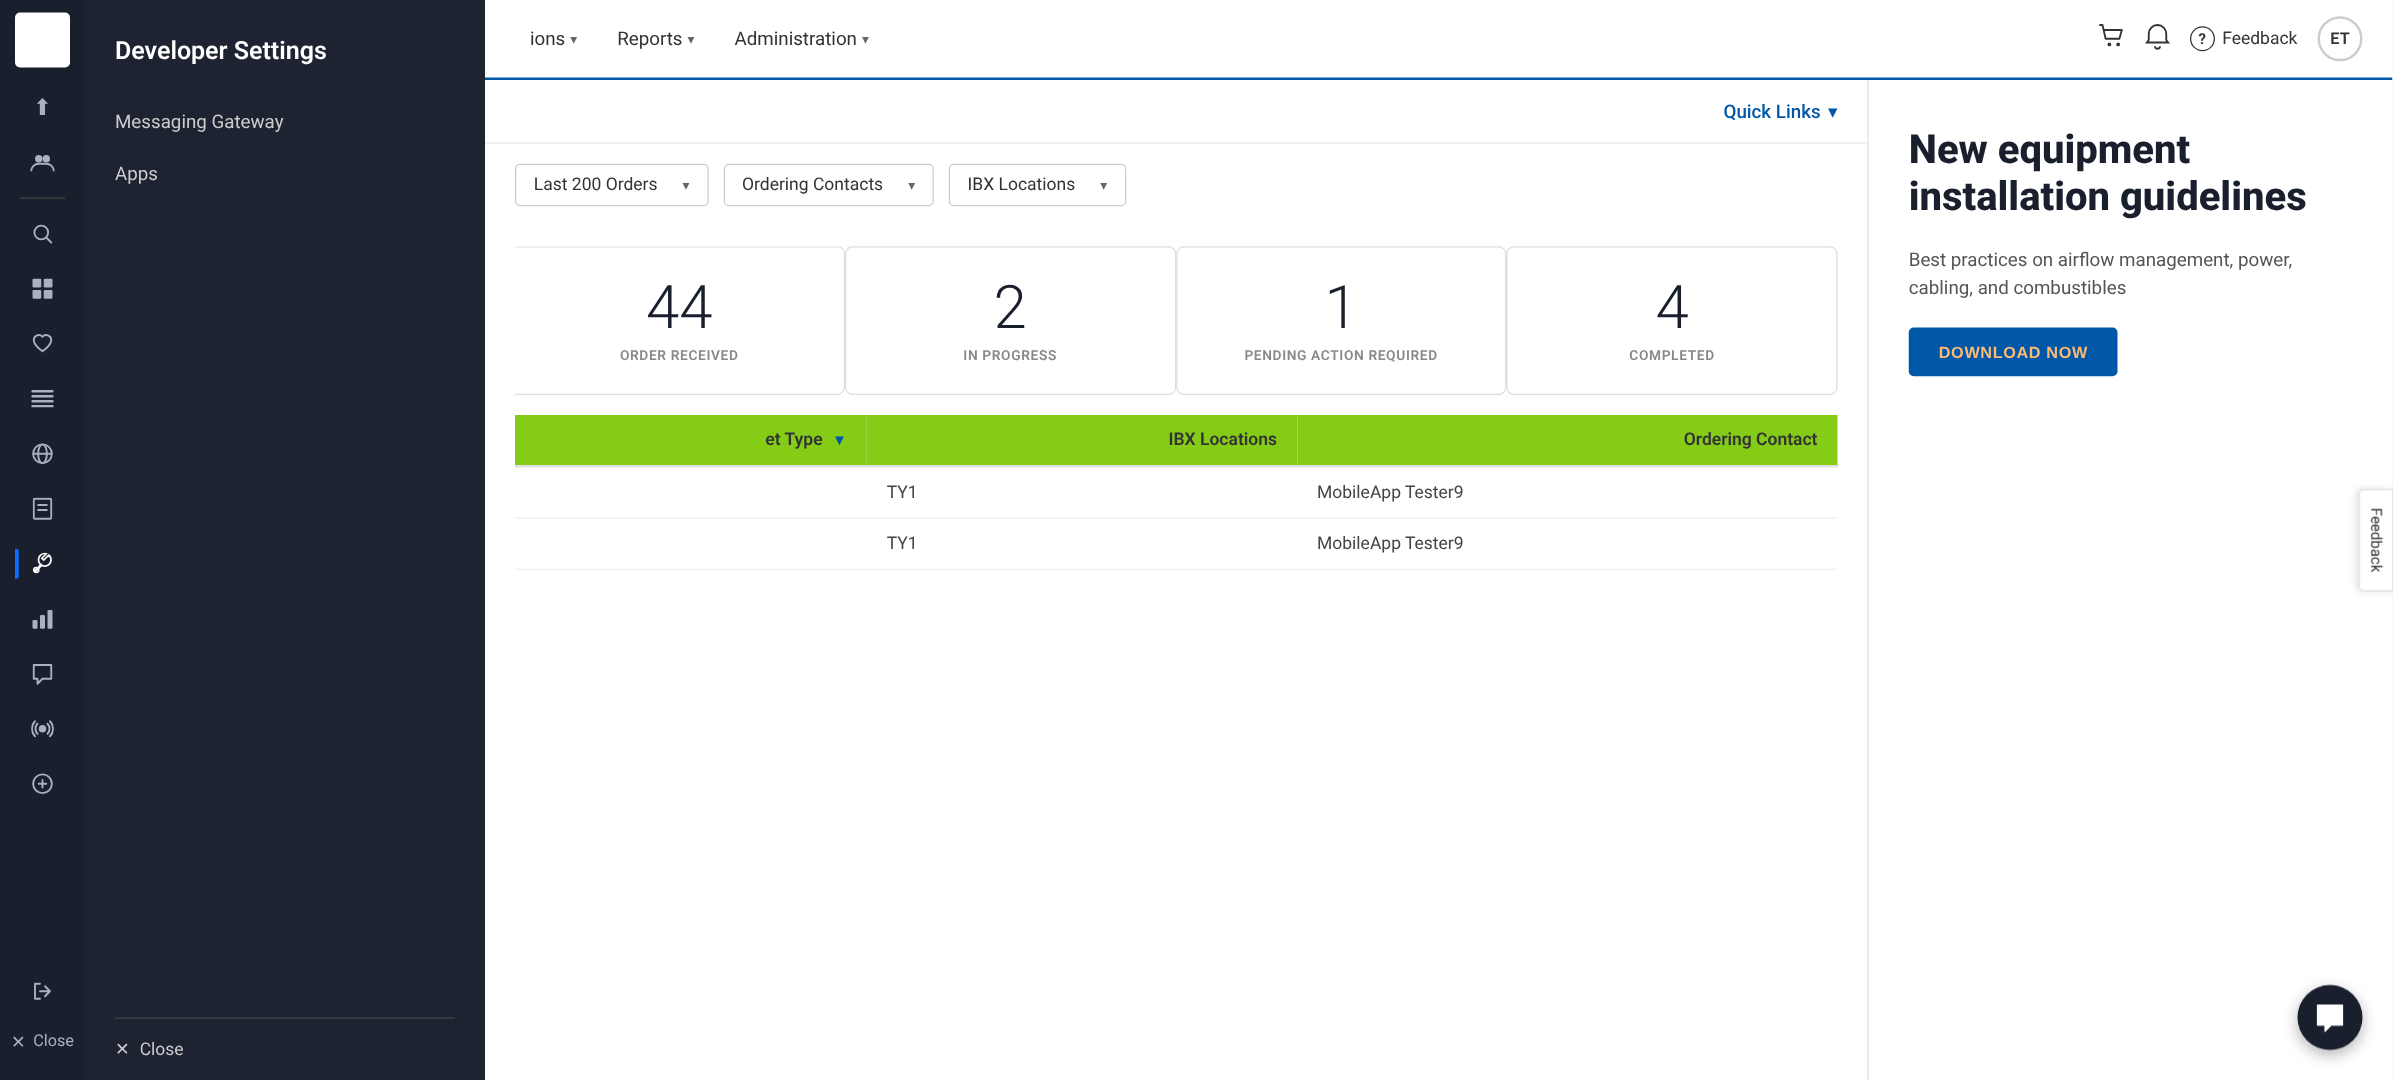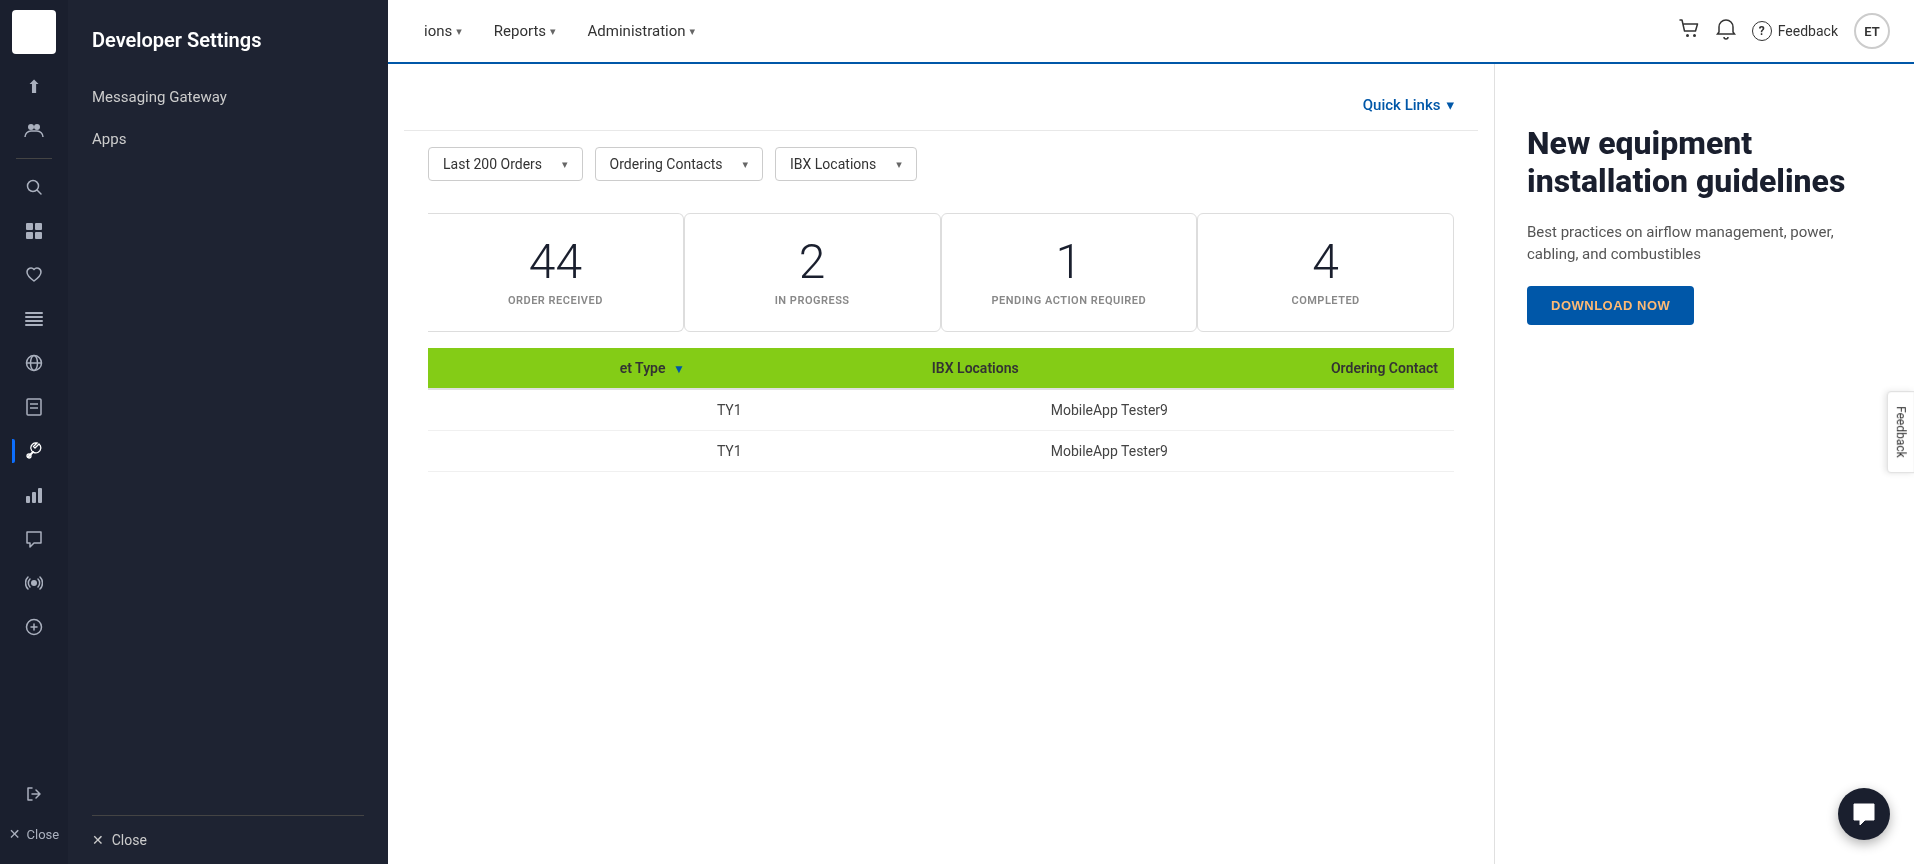--- a/index.html
+++ b/index.html
@@ -171,21 +171,21 @@
       flex: 1;
       display: flex;
       overflow: hidden;
     }
 
     
     .orders-section {
       flex: 1;
       background: #fff;
       overflow-y: auto;
-      padding: 16px;
+      padding: 0;
     }
 
     
     .quick-links-bar {
       display: flex;
       justify-content: flex-end;
       align-items: center;
       padding: 16px 24px;
       border-bottom: 1px solid #e8e8e8;
     }
@@ -282,21 +282,21 @@
       border-bottom: 1px solid #f0f0f0;
       color: #444;
     }
 
     
     .promo-panel {
       width: 420px;
       background: #fff;
       border-left: 1px solid #e0e0e0;
       flex-shrink: 0;
-      padding: 60px 32px;
+      padding: 36px 32px;
       display: flex;
       flex-direction: column;
       gap: 20px;
     }
     .promo-title {
       font-size: 32px;
       font-weight: 800;
       color: #1a1f2e;
       line-height: 1.2;
     }

